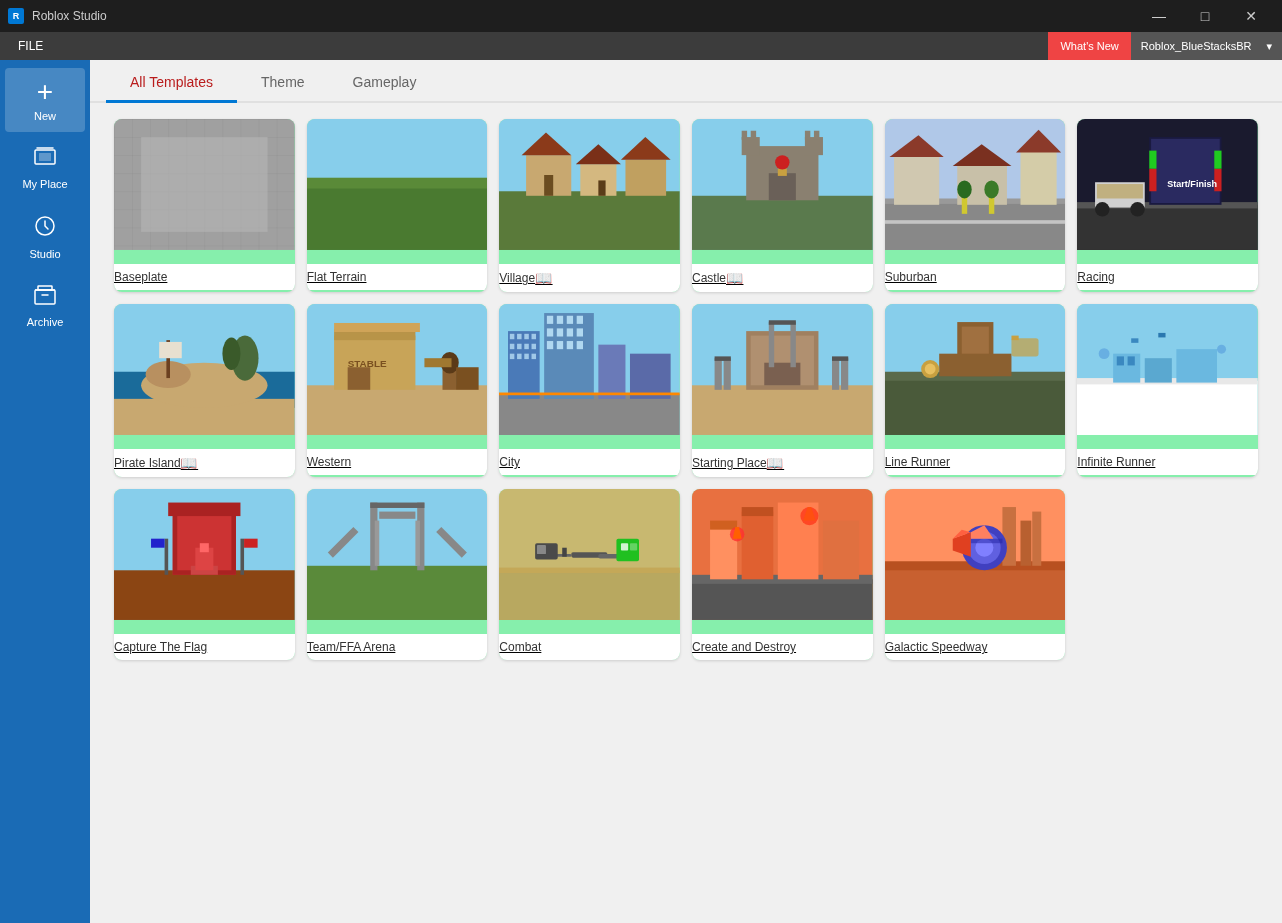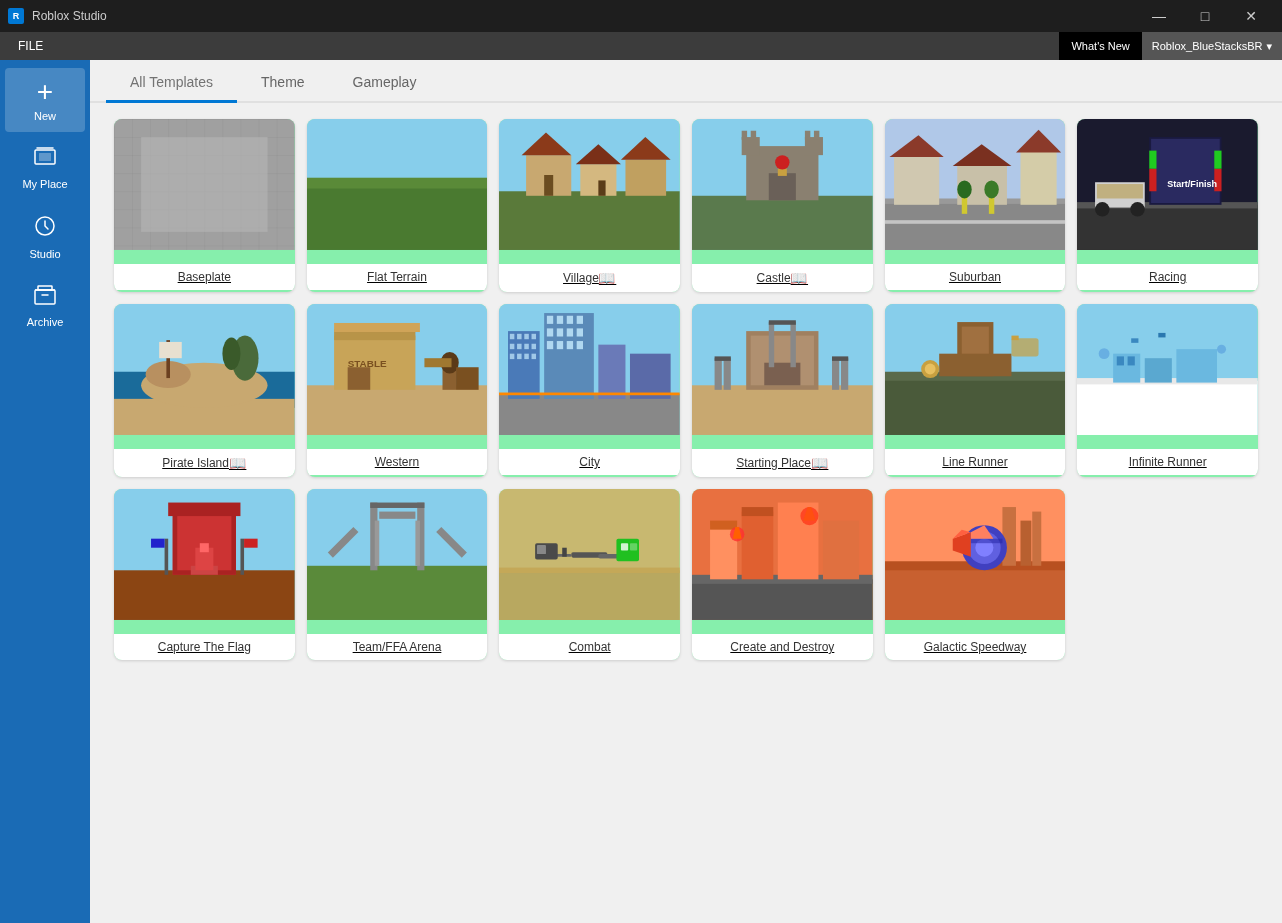--- a/index.html
+++ b/index.html
@@ -29,36 +29,36 @@
       height: 28px;
       display: flex;
       align-items: center;
       justify-content: space-between;
       padding: 0 0 0 8px;
     }
     .menu-bar-left { display: flex; align-items: flex-start; }
     .menu-item { color: #fff; font-size: 12px; padding: 4px 10px; cursor: pointer; }
     .menu-bar-right { display: flex; align-items: center; gap: 0; }
     .whats-new-btn {
-      background: #000000;
+      background: #ef4444;
       color: #fff;
       font-size: 11px;
       padding: 4px 12px;
       height: 28px;
       display: flex; align-items: center;
       cursor: pointer;
       border: none;
     }
     .user-btn {
       background: #555;
       color: #fff;
       font-size: 11px;
       padding: 9px 10px;
       height: 28px;
-      display: flex; align-items: center; gap: 4px;
+      display: flex; align-items: center; gap: 15px;
       cursor: pointer;
       border: none;
     }
 
     
     .main-layout { display: flex; height: calc(923px - 60px); }
 
     
     .sidebar {
       width: 90px;
@@ -102,21 +102,21 @@
     }
     .tab {
       padding: 14px 24px 10px;
       font-size: 14px;
       color: #666;
       cursor: pointer;
       border-bottom: 3px solid transparent;
       margin-bottom: -2px;
     }
     .tab.active {
-      color: #737373;
+      color: #b91c1c;
       border-bottom: 3px solid #0078d4;
       font-weight: 500;
     }
 
     
     .templates-container {
       flex: 1;
       overflow-y: auto;
       padding: 16px 24px;
     }
@@ -134,26 +134,26 @@
       transition: box-shadow 0.15s;
       text-decoration: underline;
     }
     .template-thumbnail {
       width: 100%;
       height: 145px;
       position: relative;
       overflow: hidden;
     }
     .template-label {
-      padding: 6px 8px;
+      padding: 6px 0;
       font-size: 12px;
       color: #333;
       display: flex;
       align-items: center;
-      justify-content: center;
+      justify-content: flex-start;
       background: #fff;
     }
     .template-label-text { font-size: 12px; color: #333; }
     .book-icon { font-size: 14px; color: #888; }
 
     .scrollbar-hide::-webkit-scrollbar { width: 6px; }
     .scrollbar-hide::-webkit-scrollbar-track { background: #e0e0e0; }
     .scrollbar-hide::-webkit-scrollbar-thumb { background: #aaa; border-radius: 3px; }
   </style>
 </head>

